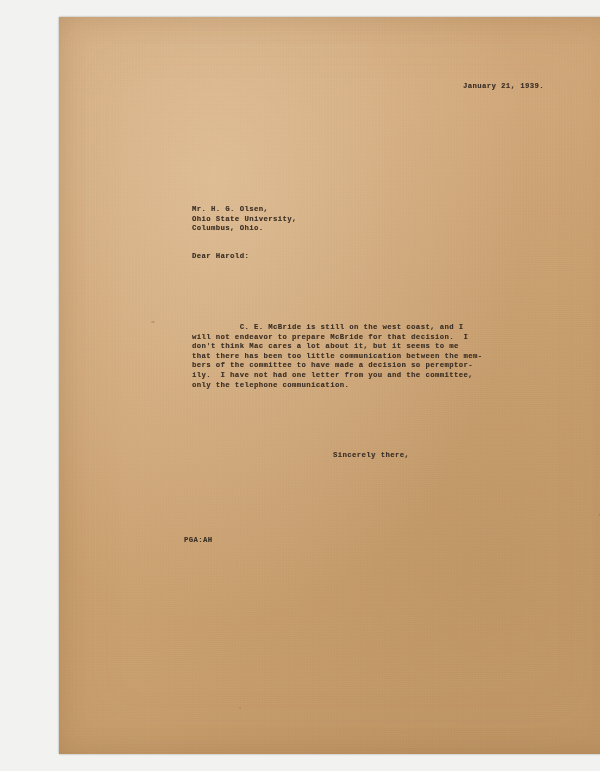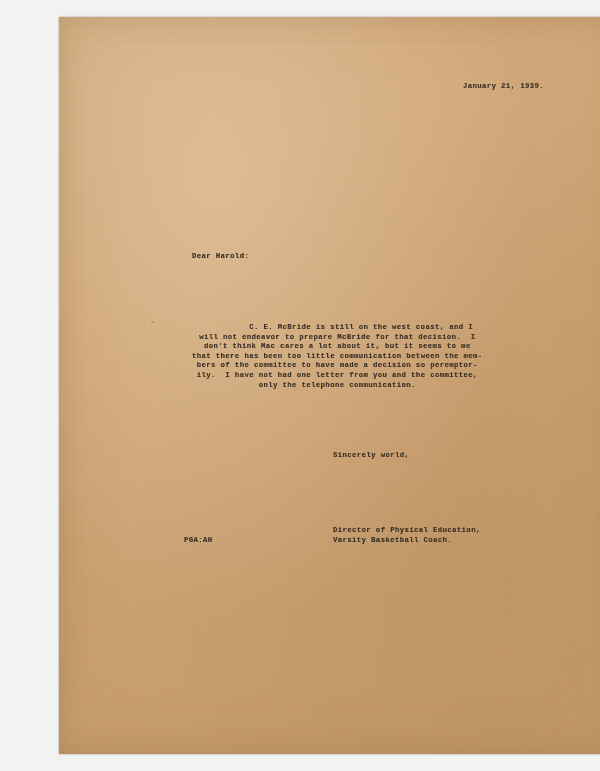--- a/index.html
+++ b/index.html
@@ -73,21 +73,20 @@
     top: 235px;
     text-align: right;
   }
   .para-1 {
     left: 133px;
     top: 264px;
   }
   .para-2 {
     left: 133px;
     top: 306px;
-    text-align: center;
   }
   .closing {
     left: 274px;
     top: 434px;
   }
   .signature-block {
     left: 274px;
     top: 509px;
   }
   .initials {
@@ -116,36 +115,37 @@
 <body>
 
 <div class="page-bg">
   <div class="paper">
     <div class="grain"></div>
     <div class="edge-shade"></div>
     <div class="corner-fold"></div>
 
     <div class="typed date-line">January 21, 1939.</div>
 
+    <div class="typed addressee">Mr. H. G. Olsen,
+Ohio State University,
+Columbus, Ohio.</div>
 
     <div class="typed salutation">Dear Harold:</div>
 
 
     <div class="typed para-2">          C. E. McBride is still on the west coast, and I
 will not endeavor to prepare McBride for that decision.  I
 don't think Mac cares a lot about it, but it seems to me
 that there has been too little communication between the mem-
 bers of the committee to have made a decision so peremptor-
 ily.  I have not had one letter from you and the committee,
 only the telephone communication.</div>
 
-    <div class="typed closing">Sincerely world,</div>
+    <div class="typed closing">Sincerely there,</div>
 
-    <div class="typed signature-block">Director of Physical Education,
-Varsity Basketball Coach.</div>
 
     <div class="typed initials">PGA:AH</div>
 
     <div class="speck speck-a"></div>
     <div class="speck speck-b"></div>
     <div class="speck speck-c"></div>
   </div>
 </div>
 
 </body></html>

